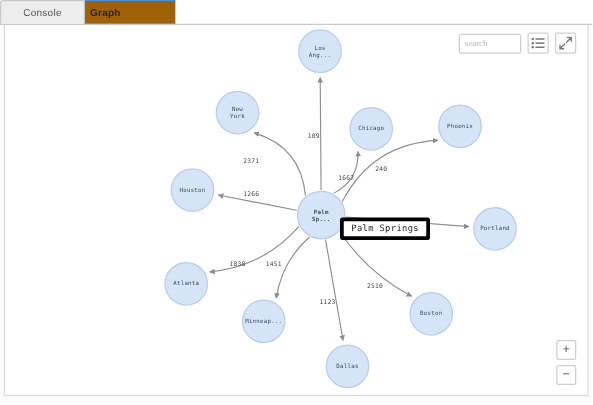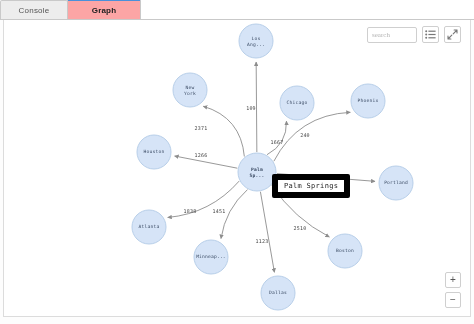--- a/index.html
+++ b/index.html
@@ -36,27 +36,26 @@
     background: #ededed;
     border: 1px solid #c9c9c9;
     border-bottom: none;
     margin-right: -1px;
     border-radius: 2px 2px 0 0;
     letter-spacing: .2px;
     white-space: nowrap;
   }
   .tab.inactive { width: 68px; justify-content: center; }
   .tab.active {
-    background: #fca5a5;
+    background: #a16207;
     color: #222;
     font-weight: bold;
     border-top: 2px solid #4a90d9;
     height: 20px;
     width: 74px;
-    justify-content: center;
     position: relative;
     z-index: 3;
   }
 
   
   .panel {
     position: absolute;
     left: 3px; top: 20px;
     width: 468px; height: 297px;
     background: #ffffff;
@@ -146,21 +145,21 @@
     cursor: pointer;
     font-family: "Liberation Sans", sans-serif;
     padding: 0;
   }
 
   
   .tooltip {
     position: absolute;
     left: 268px; top: 154px;
     background: #ffffff;
-    border: 6px solid #000000;
+    border: 3px solid #000000;
     border-radius: 2px;
     padding: 2px 6px;
     font-family: "DejaVu Sans Mono", monospace;
     font-size: 7px;
     color: #222;
     white-space: nowrap;
     z-index: 6;
     letter-spacing: .3px;
   }
 </style>

